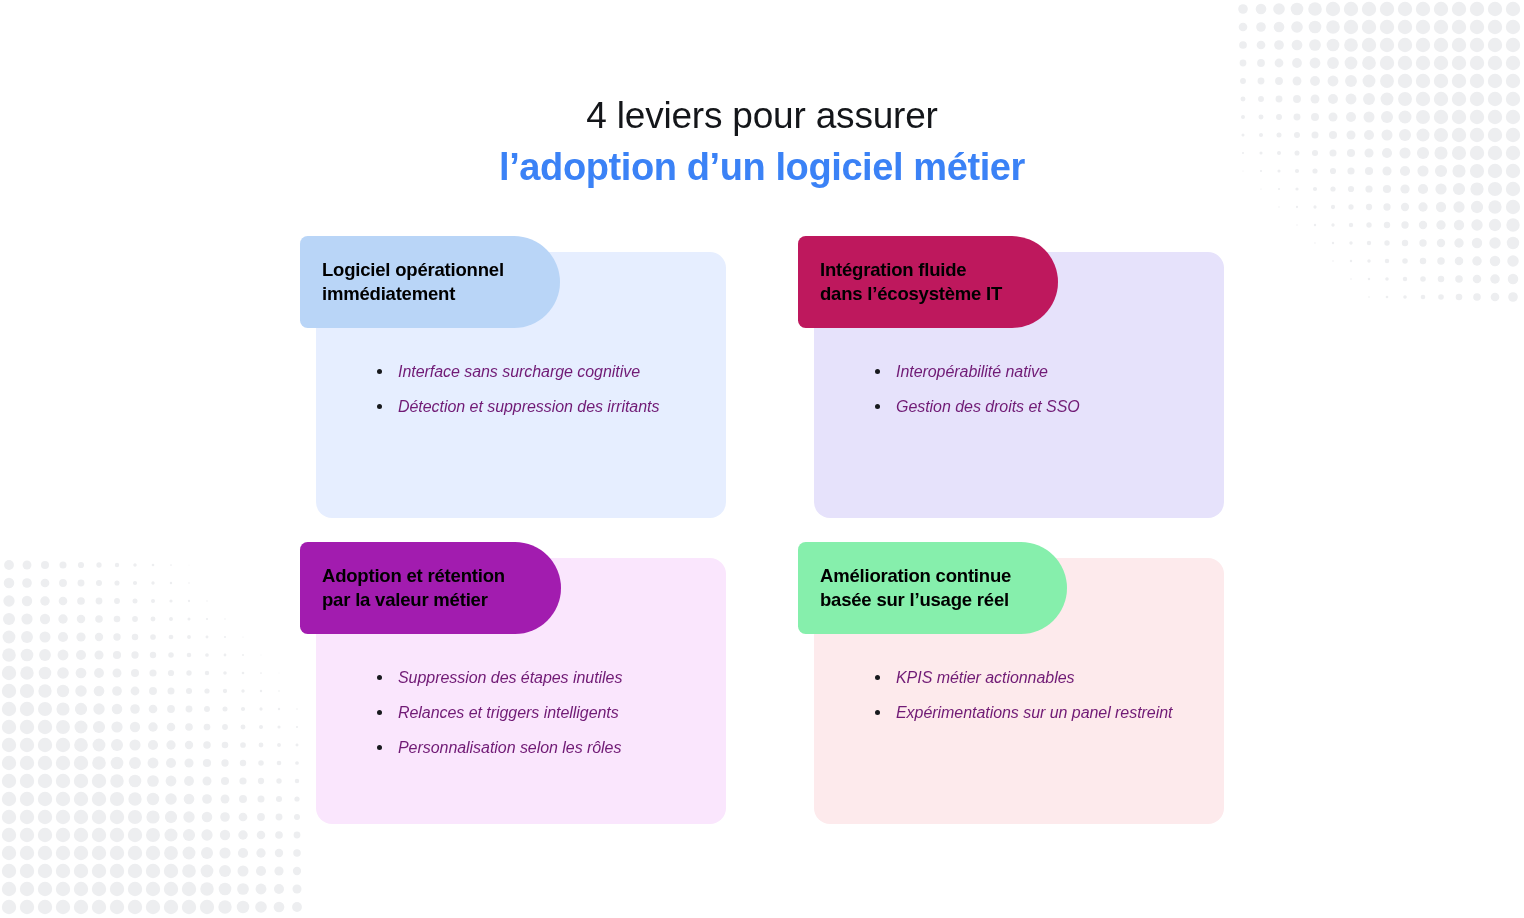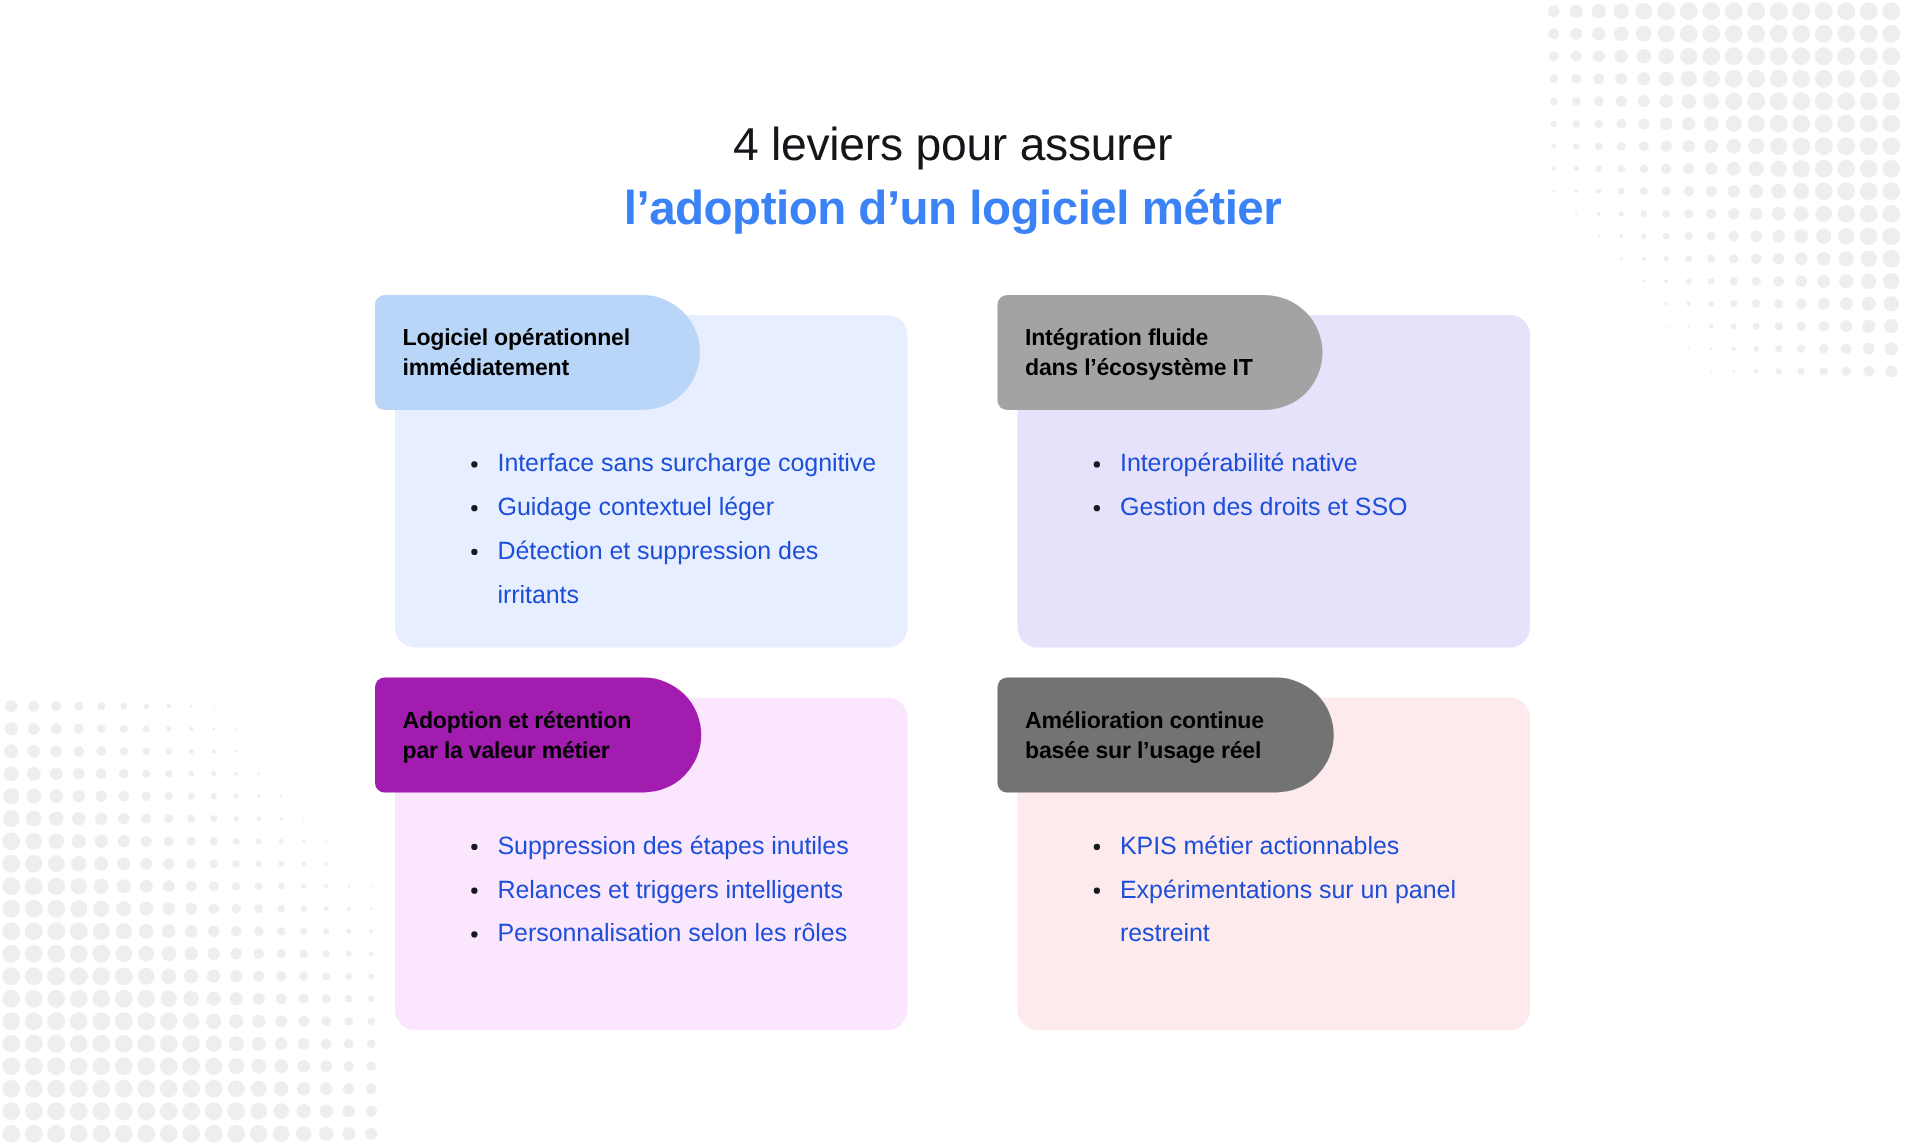--- a/index.html
+++ b/index.html
@@ -126,24 +126,25 @@
     top: 118px;
     width: 330px;
     margin: 0;
     padding: 0;
     list-style: none;
     z-index: 2;
   }
   .card-list li {
     position: relative;
     padding-left: 24px;
-    font-size: 20px;
+    font-size: 16px;
     line-height: 35px;
-    color: #1d4ed8;
+    color: #701a75;
     letter-spacing: -0.05px;
+    font-style: italic;
   }
   .card-list li::before {
     content: "";
     position: absolute;
     left: 3px;
     top: 15px;
     width: 5px;
     height: 5px;
     border-radius: 50%;
     background: #17191d;
@@ -726,27 +727,26 @@
 
   <div class="grid" id="card-grid">
       <div class="card">
         <div class="card-body" style="background: rgb(230, 238, 255);"></div>
         <div class="card-badge" style="background: rgb(185, 213, 247);">
           <div class="card-badge-title">Logiciel opérationnel
 immédiatement</div>
         </div>
         <ul class="card-list">
           <li>Interface sans surcharge cognitive</li>
-          <li>Guidage contextuel léger</li>
           <li>Détection et suppression des irritants</li>
         </ul>
       </div>
       <div class="card">
         <div class="card-body" style="background: rgb(230, 226, 251);"></div>
-        <div class="card-badge" style="background: #a3a3a3;">
+        <div class="card-badge" style="background: #be185d;">
           <div class="card-badge-title">Intégration fluide
 dans l’écosystème IT</div>
         </div>
         <ul class="card-list">
           <li>Interopérabilité native</li>
           <li>Gestion des droits et SSO</li>
         </ul>
       </div>
       <div class="card">
         <div class="card-body" style="background: rgb(250, 230, 253);"></div>
@@ -755,21 +755,21 @@
 par la valeur métier</div>
         </div>
         <ul class="card-list">
           <li>Suppression des étapes inutiles</li>
           <li>Relances et triggers intelligents</li>
           <li>Personnalisation selon les rôles</li>
         </ul>
       </div>
       <div class="card">
         <div class="card-body" style="background: rgb(253, 234, 236);"></div>
-        <div class="card-badge" style="background: #737373;">
+        <div class="card-badge" style="background: #86efac;">
           <div class="card-badge-title">Amélioration continue
 basée sur l’usage réel</div>
         </div>
         <ul class="card-list">
           <li>KPIS métier actionnables</li>
           <li>Expérimentations sur un panel restreint</li>
         </ul>
       </div>
     </div>
 

